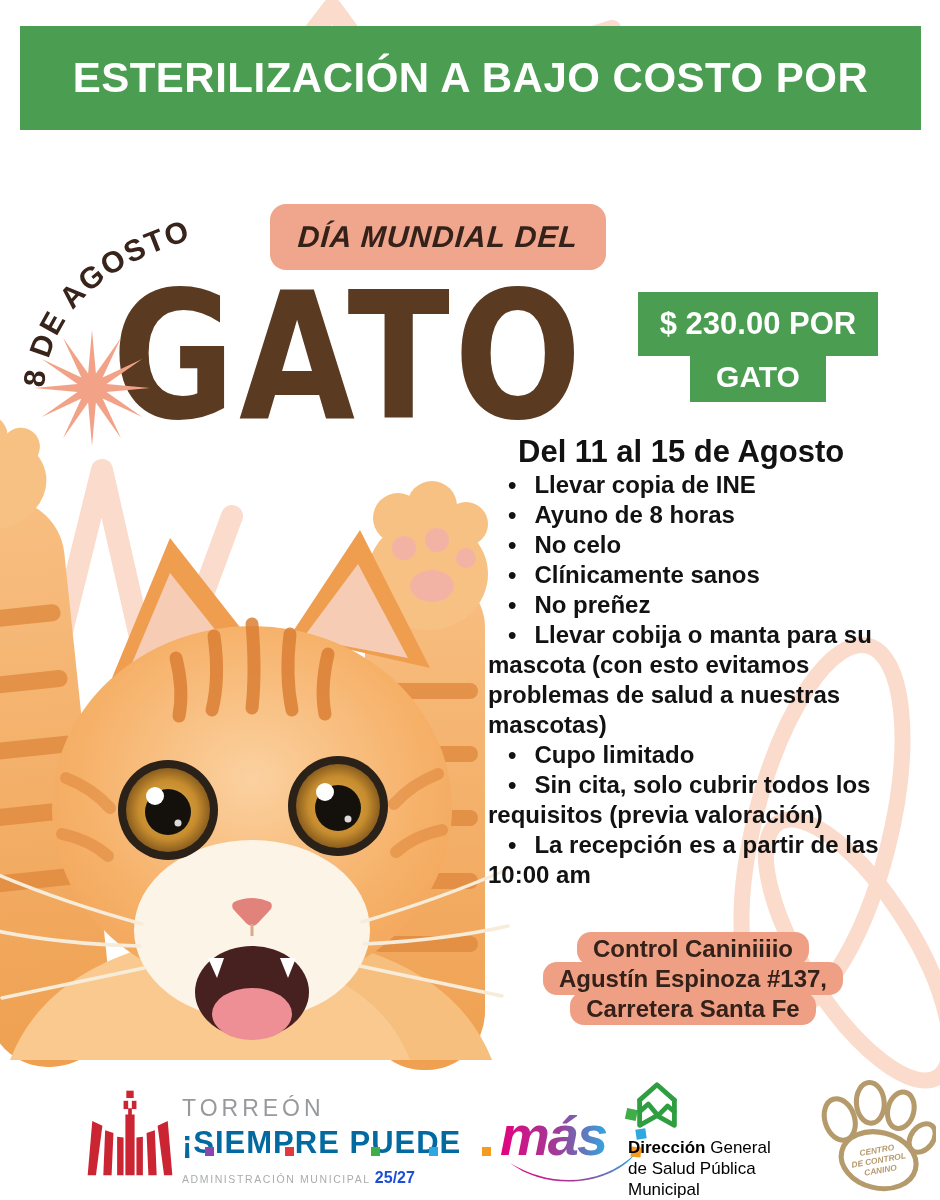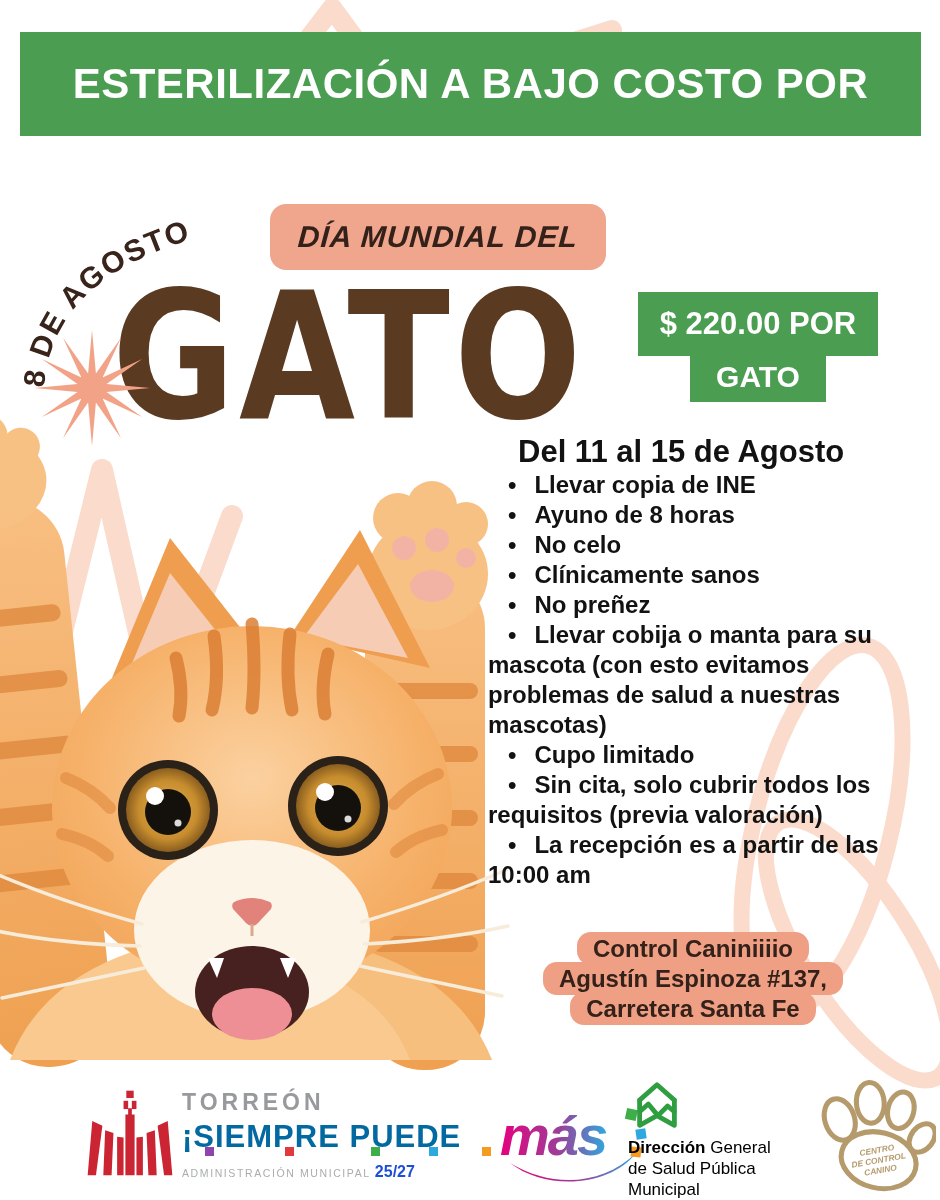--- a/index.html
+++ b/index.html
@@ -3,21 +3,21 @@
 <meta charset="utf-8">
 <style>
   html,body{margin:0;padding:0;background:#fff;}
   .page{position:relative;width:940px;height:1200px;background:#ffffff;overflow:hidden;
         font-family:"Liberation Sans","DejaVu Sans",sans-serif;}
 
   
   .doodles{position:absolute;left:0;top:0;z-index:0;}
 
   
-  .banner{position:absolute;left:20px;top:32px;width:901px;height:104px;background:#4b9e51;
+  .banner{position:absolute;left:20px;top:26px;width:901px;height:104px;background:#4b9e51;
           display:flex;align-items:center;justify-content:center;z-index:2;}
   .banner .t{color:#ffffff;font-size:42px;font-weight:bold;letter-spacing:.5px;white-space:nowrap;}
 
   
   .arc-svg{position:absolute;left:28px;top:196px;z-index:2;overflow:visible;}
   .day-badge{position:absolute;left:270px;top:204px;width:336px;height:66px;background:#f0a58d;
              border-radius:16px;display:flex;align-items:center;justify-content:center;z-index:2;}
   .day-badge .t{font-style:italic;font-weight:bold;font-size:30px;color:#33211a;letter-spacing:1px;
                 transform:skewX(-4deg);white-space:nowrap;}
   .gato{position:absolute;left:112px;top:268px;z-index:2;font-family:"DejaVu Sans",sans-serif;
@@ -42,21 +42,21 @@
 
   
   .addr{position:absolute;left:478px;top:932px;width:430px;text-align:center;z-index:3;}
   .addr .line{display:table;margin:0 auto -3px;background:#ef9f83;color:#33211a;font-weight:bold;
               font-size:24px;line-height:29px;padding:2px 16px;border-radius:14px;white-space:nowrap;}
 
   
   .footer{position:absolute;left:0;top:1075px;width:940px;height:125px;z-index:2;}
   .castle{position:absolute;left:84px;top:12px;}
   .tor-text{position:absolute;left:182px;top:14px;}
-  .tor-city{font-size:23px;letter-spacing:4px;color:#97999c;font-weight:bold;}
+  .tor-city{font-size:23px;letter-spacing:4px;color:#97999c;font-weight:normal;margin-top:6px;}
   .tor-slogan{font-size:31px;font-weight:bold;color:#0369a1;margin-top:3px;letter-spacing:1px;white-space:nowrap;}
   .tor-admin{font-size:10.5px;color:#aaacae;letter-spacing:1.6px;margin-top:8px;}
   .tor-admin .term{color:#1d4ed8;font-weight:bold;font-size:16px;letter-spacing:0;}
   .mas-svg{position:absolute;left:498px;top:22px;overflow:visible;}
   .sq{position:absolute;width:9px;height:9px;top:72px;}
 
   .salud{position:absolute;left:628px;top:2px;width:170px;text-align:left;color:#000000;}
   .salud .t{font-size:17px;line-height:21px;}
   .salud .b{font-weight:bold;}
   .paw{position:absolute;left:812px;top:4px;}
@@ -92,21 +92,21 @@
     <div class="t">DÍA MUNDIAL DEL</div>
   </div>
 
   <div class="gato">GATO</div>
 
   <svg class="star-svg" width="116" height="116" viewBox="0 0 116 116">
     <polygon fill="#f2a287" points="116,58 72.5,61.9 108.2,87 68.6,68.6 87,108.2 61.9,72.5 58,116 54.1,72.5 29,108.2 47.4,68.6 7.8,87 43.5,61.9 0,58 43.5,54.1 7.8,29 47.4,47.4 29,7.8 54.1,43.5 58,0 61.9,43.5 87,7.8 68.6,47.4 108.2,29 72.5,54.1"></polygon>
   </svg>
 
   <div class="price">
-    <div class="l1">$ 220.00 POR</div>
+    <div class="l1">$ 230.00 POR</div>
     <div class="l2">GATO</div>
   </div>
 
   <svg class="cat" width="500" height="582" viewBox="0 0 500 582">
     <defs>
       <linearGradient id="armG" x1="0" y1="0" x2="0" y2="1">
         <stop offset="0" stop-color="#f8bf82"></stop>
           <stop offset="1" stop-color="#efa050"></stop>
       </linearGradient>
       <radialGradient id="headG" cx="0.5" cy="0.42" r="0.78">

